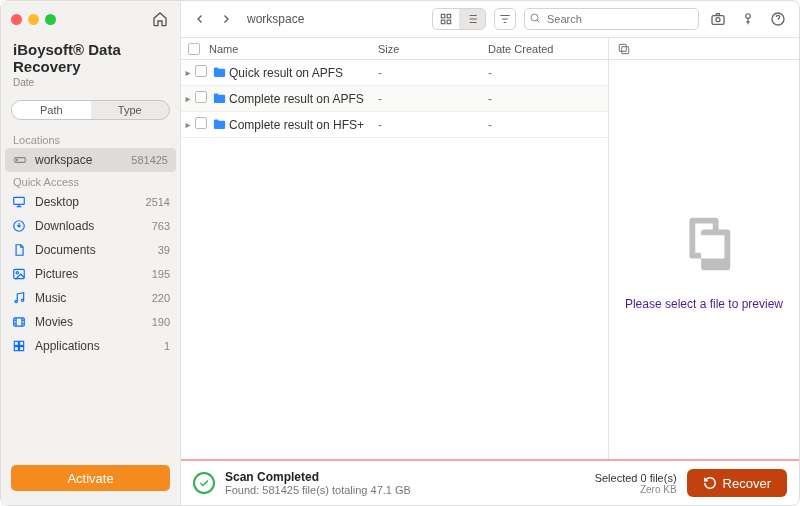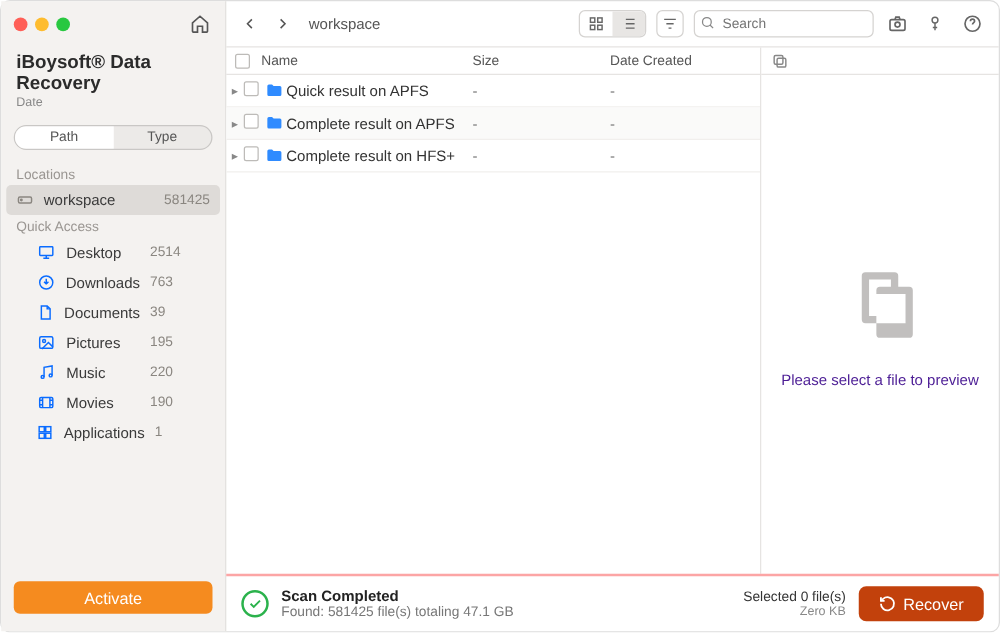--- a/index.html
+++ b/index.html
@@ -12,41 +12,41 @@
     .tr-red { background: #ff5f57; }
     .tr-yellow { background: #febc2e; }
     .tr-green { background: #28c840; }
     .home-btn { margin-left: auto; width: 20px; height: 20px; display: flex; align-items: center; justify-content: center; color: #555; cursor: pointer; }
     .brand { padding: 4px 12px 2px 12px; font-weight: 700; font-size: 15px; color: #2b2b2b; }
     .trial { padding: 0 12px 8px 12px; font-size: 10px; color: #888; }
     .segmented { margin: 4px 10px 10px 10px; height: 20px; display: flex; border: 1px solid #c9c7c5; border-radius: 10px; overflow: hidden; background: #eceae8; }
     .seg { flex: 1; font-size: 11px; display: flex; align-items: center; justify-content: center; color: #555; cursor: pointer; }
     .seg.active { background: #fff; font-weight: 500; }
     .section-label { font-size: 11px; color: #9a9692; padding: 4px 12px 2px 12px; }
-    .loc-item, .qa-item { height: 24px; display: flex; align-items: center; padding: 0 28px; font-size: 12px; color: #3a3a3a; cursor: pointer; gap: 8px; }
+    .loc-item, .qa-item { height: 24px; display: flex; align-items: center; padding: 0 10px; font-size: 12px; color: #3a3a3a; cursor: pointer; gap: 8px; }
     .loc-item.selected { background: #dedbd8; border-radius: 4px; margin: 0 4px; padding: 0 8px; }
     .qa-item { justify-content: flex-start; }
     .qa-icon { width: 16px; height: 16px; display: flex; align-items: center; justify-content: center; color: #0a6cff; }
     .qa-label { flex: 1; }
-    .qa-count { color: #8a8680; font-size: 11px; min-width: 32px; text-align: left; }
+    .qa-count { color: #8a8680; font-size: 11px; min-width: 32px; text-align: right; }
     .loc-icon { color: #8a8680; }
     .sidebar-spacer { flex: 1; }
     .activate-btn { margin: 8px 10px 14px 10px; height: 26px; border-radius: 5px; background: #f58b1f; color: #fff; font-size: 13px; border: none; cursor: pointer; }
     
     .main { flex: 1; display: flex; flex-direction: column; }
     .toolbar { height: 36px; display: flex; align-items: center; padding: 0 10px; gap: 8px; border-bottom: 1px solid transparent; }
     .nav-btn { width: 18px; height: 18px; display: flex; align-items: center; justify-content: center; color: #555; cursor: pointer; }
     .crumb { font-size: 12px; color: #555; margin-left: 4px; }
     .tb-spacer { flex: 1; }
     .view-toggle { display: flex; border: 1px solid #d5d3d1; border-radius: 5px; overflow: hidden; height: 22px; }
     .vt-btn { width: 26px; display: flex; align-items: center; justify-content: center; cursor: pointer; color: #666; }
     .vt-btn.active { background: #e8e6e4; }
     .filter-btn, .tb-icon { width: 22px; height: 22px; display: flex; align-items: center; justify-content: center; color: #666; cursor: pointer; border: 1px solid #d5d3d1; border-radius: 5px; }
     .tb-icon.plain { border: none; }
-    .search-wrap { position: relative; width: 144px; height: 22px; }
+    .search-wrap { position: relative; width: 175px; height: 22px; }
     .search-input { width: 100%; height: 100%; border: 1px solid #d5d3d1; border-radius: 5px; padding: 0 6px 0 22px; font-size: 11px; outline: none; background: #fff; }
     .search-icon { position: absolute; left: 5px; top: 4px; color: #888; }
     
     .content { flex: 1; display: flex; min-height: 0; border-top: 1px solid #e6e4e2; }
     .listpane { flex: 1; display: flex; flex-direction: column; border-right: 1px solid #e6e4e2; min-width: 0; }
     .listhead { height: 22px; display: flex; align-items: center; border-bottom: 1px solid #e6e4e2; font-size: 11px; color: #555; }
     .col-check { width: 26px; display: flex; align-items: center; justify-content: center; }
     .col-name { flex: 1; padding-left: 2px; }
     .col-size { width: 110px; }
     .col-date { width: 120px; }

